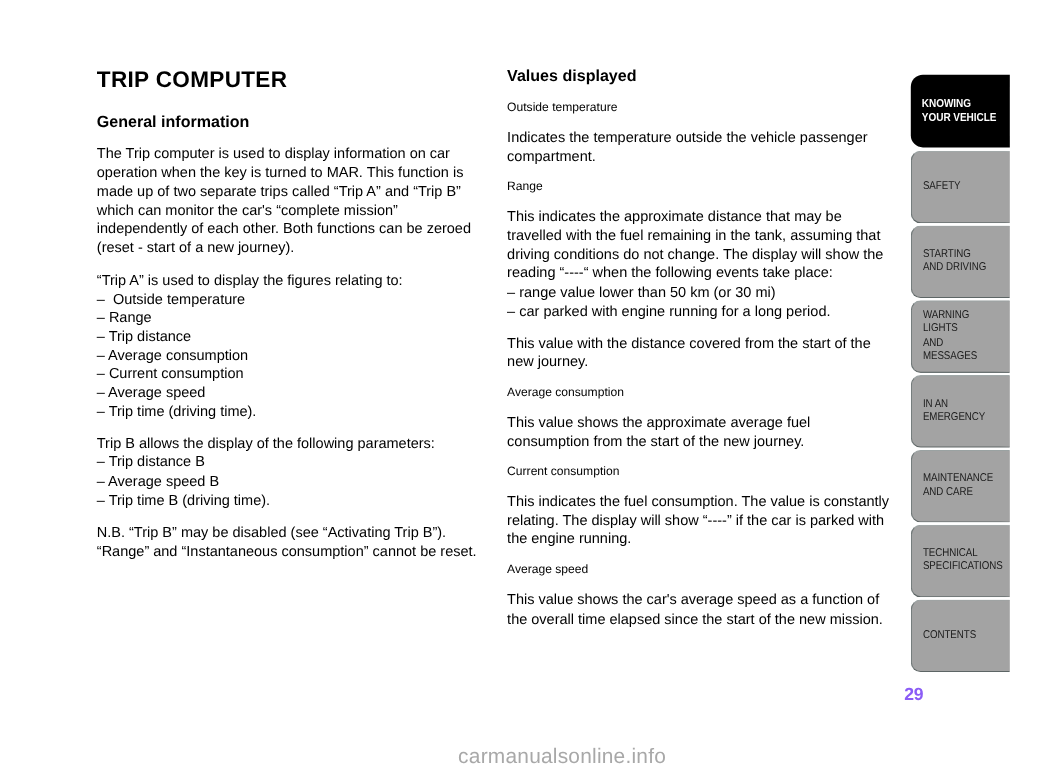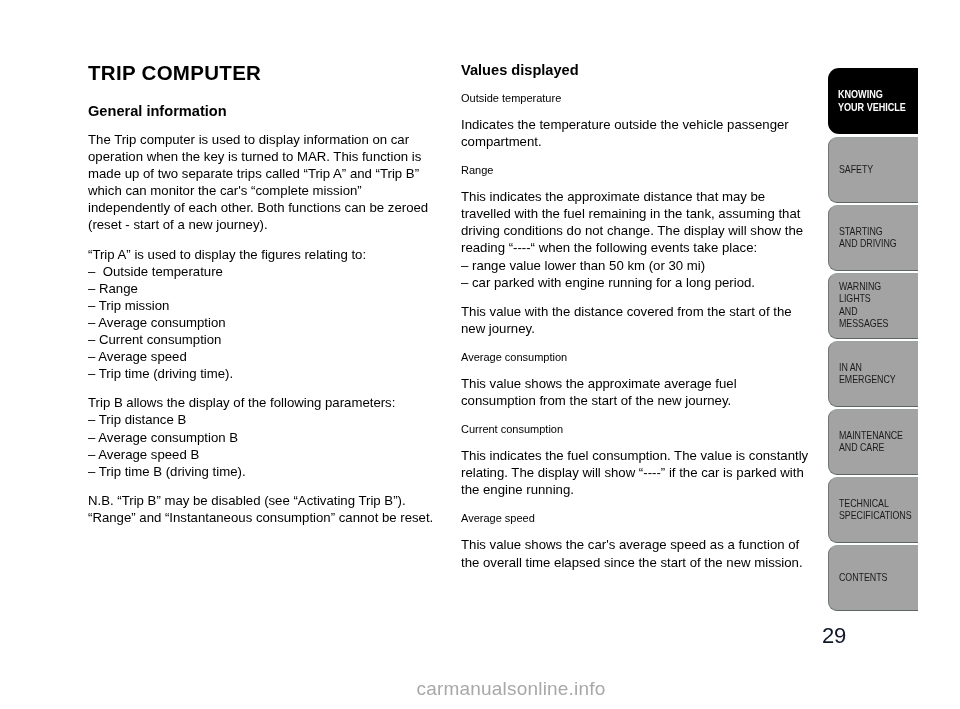--- a/index.html
+++ b/index.html
@@ -121,23 +121,23 @@
     font-weight: bold;
     font-size: 10.6px;
     line-height: 12.6px;
   }
 
   
   #page-number {
     position: absolute;
     left: 822px;
     top: 623px;
-    font-size: 22px;
-    font-weight: normal;
-    color: #0f172a;
+    font-size: 16px;
+    font-weight: bold;
+    color: #8b5cf6;
     letter-spacing: -0.3px;
   }
 
   
   #watermark {
     position: absolute;
     left: 0;
     top: 678px;
     width: 960px;
     text-align: center;
@@ -161,32 +161,31 @@
 
     <p class="body-text tight">The Trip computer is used to display information on car operation when the key is turned to MAR. This function is made up of two separate trips called “Trip A” and “Trip B” which can monitor the car's “complete mission” independently of each other. Both functions can be zeroed</p>
 
     <p class="body-text">(reset - start of a new journey).</p>
 
     <p class="body-text tight">“Trip A” is used to display the figures relating to:</p>
 
     <ul class="dash-list">
       <li>–  Outside temperature</li>
       <li>– Range</li>
-      <li>– Trip mission</li>
+      <li>– Trip distance</li>
       <li>– Average consumption</li>
       <li>– Current consumption</li>
       <li>– Average speed</li>
       <li>– Trip time (driving time).</li>
     </ul>
 
     <p class="body-text tight">Trip B allows the display of the following parameters:</p>
 
     <ul class="dash-list">
       <li>– Trip distance B</li>
-      <li>– Average consumption B</li>
       <li>– Average speed B</li>
       <li>– Trip time B (driving time).</li>
     </ul>
 
     <p class="body-text">N.B. “Trip B” may be disabled (see “Activating Trip B”). “Range” and “Instantaneous consumption” cannot be reset.</p>
   </div>
 
   <div class="column" id="col-right">
 
     <h2 class="section-heading">Values displayed</h2>

